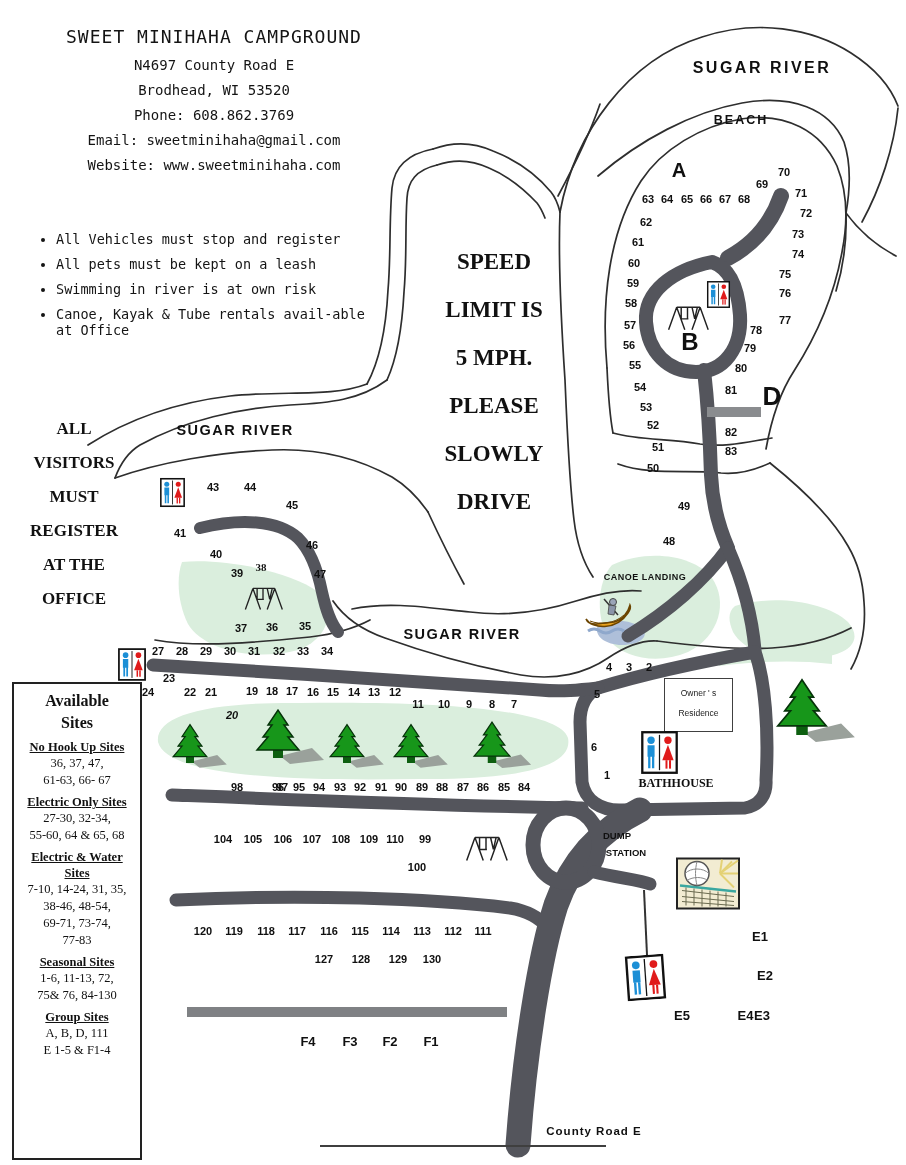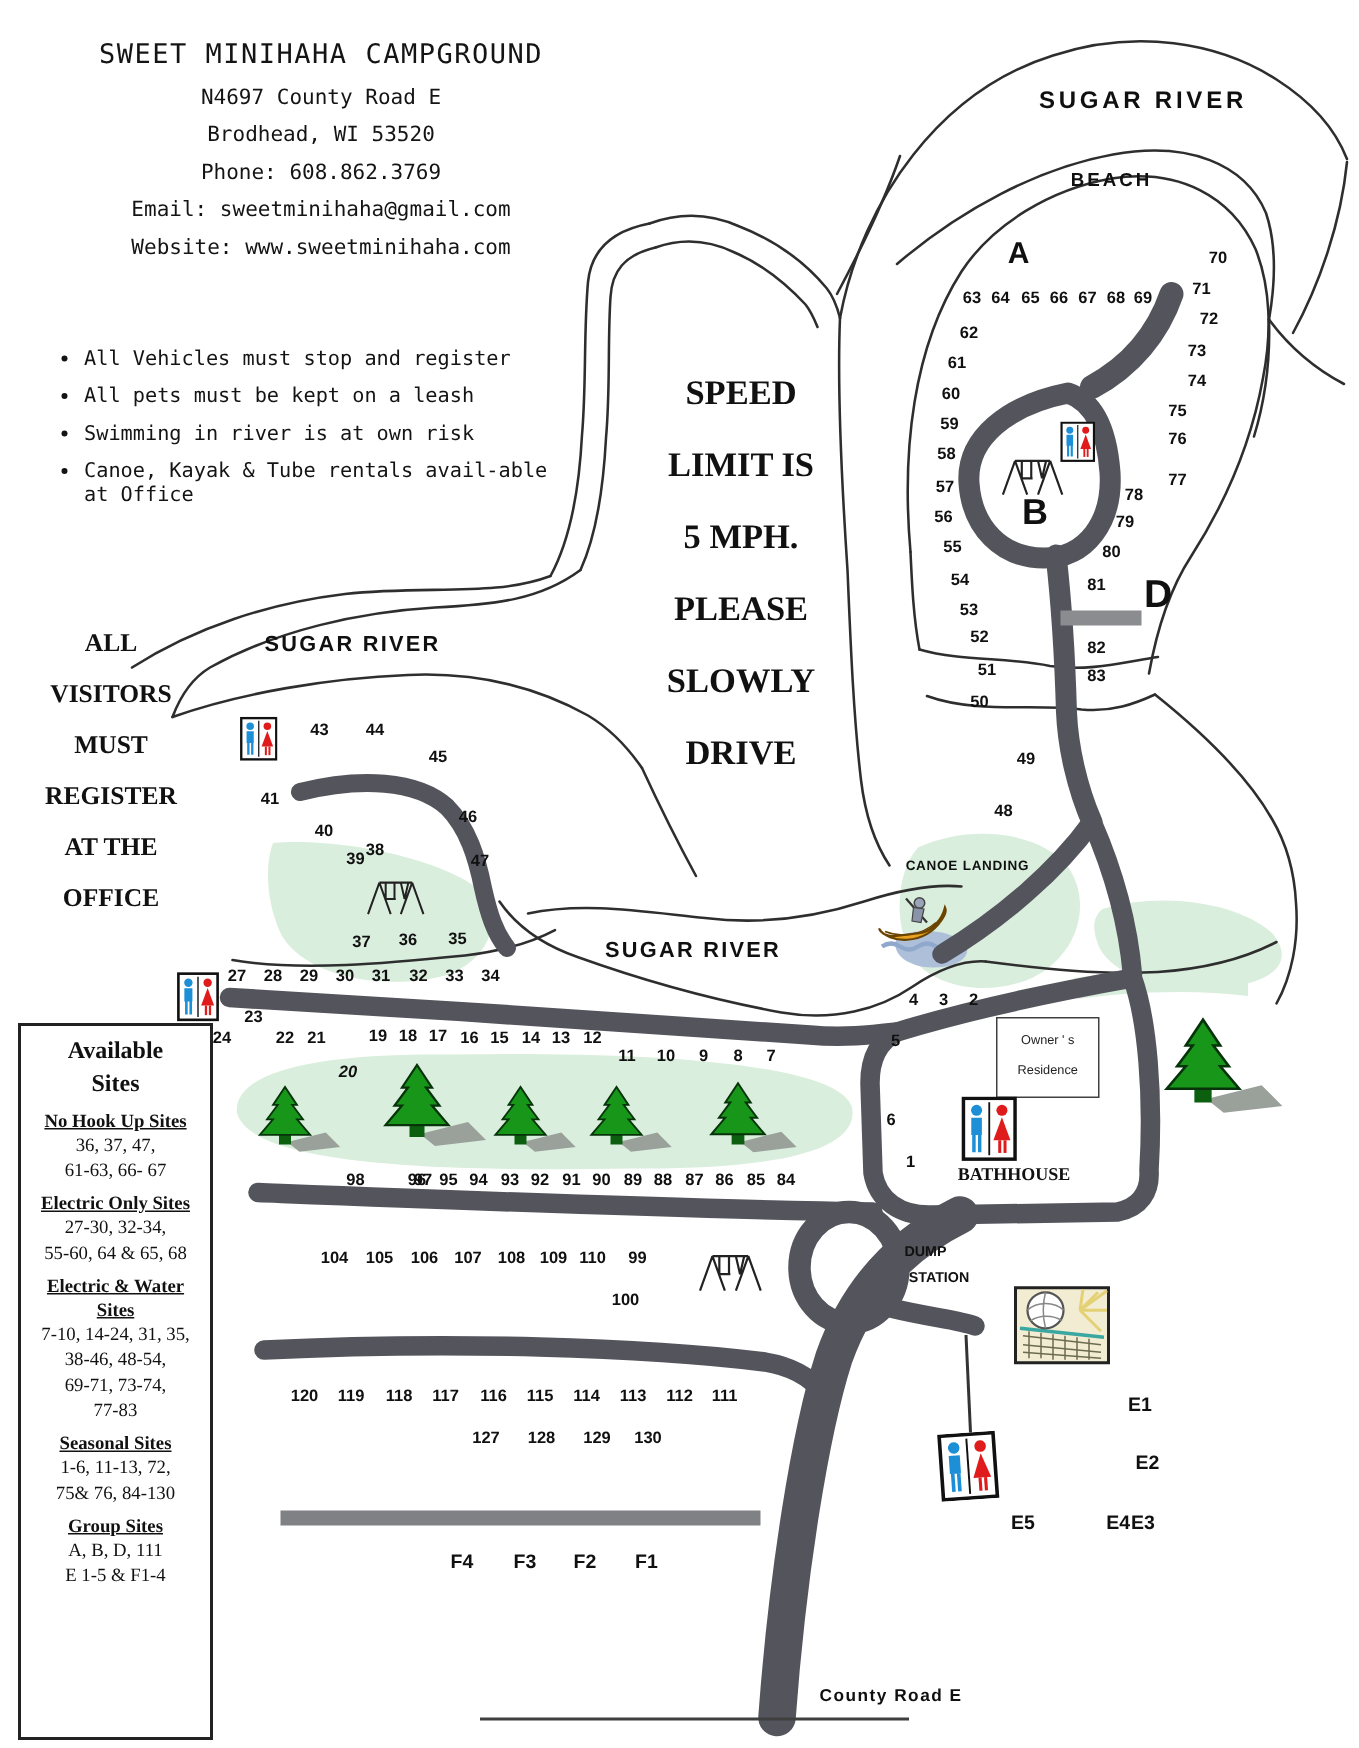--- a/index.html
+++ b/index.html
@@ -304,41 +304,41 @@
       <path d="M6 40 q6 -4 12 0 q6 4 12 0 q6 -4 12 0" stroke="#8fa8cc" stroke-width="3" fill="none"></path>
       <line x1="22" y1="8" x2="36" y2="24" stroke="#333" stroke-width="1.5"></line>
       <circle cx="31" cy="11" r="3.5" fill="#9aa4b8" stroke="#444" stroke-width="1"></circle>
       <path d="M27 14 l7 1 l-2 9 l-6 -1 z" fill="#8a94a8" stroke="#444" stroke-width="0.8"></path>
       <path d="M4 28 C 10 38 34 40 46 22 C 48 19 49 16 48 14 C 46 22 40 29 32 31 L 14 33 C 8 33 5 31 4 28 Z" fill="#e8a21e" stroke="#6b4400" stroke-width="1.5"></path>
       <path d="M8 30 C 18 34 32 33 42 24" fill="none" stroke="#6b4400" stroke-width="1"></path>
     </svg>
   </div>
 
   <div id="map-layer" class="abs" style="left:0;top:0;width:906px;height:1165px;pointer-events:none;">
-      <div class="site" style="left: 784px; top: 172px; margin-left: 28px;">70</div>
+      <div class="site" style="left: 784px; top: 172px;">70</div>
       <div class="site" style="left: 801px; top: 193px;">71</div>
       <div class="site" style="left: 806px; top: 213px;">72</div>
       <div class="site" style="left: 798px; top: 234px;">73</div>
       <div class="site" style="left: 798px; top: 254px;">74</div>
       <div class="site" style="left: 785px; top: 274px;">75</div>
       <div class="site" style="left: 785px; top: 293px;">76</div>
       <div class="site" style="left: 785px; top: 320px;">77</div>
       <div class="site" style="left: 756px; top: 330px;">78</div>
       <div class="site" style="left: 750px; top: 348px;">79</div>
       <div class="site" style="left: 741px; top: 368px;">80</div>
       <div class="site" style="left: 731px; top: 390px;">81</div>
       <div class="site" style="left: 731px; top: 432px;">82</div>
       <div class="site" style="left: 731px; top: 451px;">83</div>
       <div class="site" style="left: 648px; top: 199px;">63</div>
       <div class="site" style="left: 667px; top: 199px;">64</div>
       <div class="site" style="left: 687px; top: 199px;">65</div>
       <div class="site" style="left: 706px; top: 199px;">66</div>
       <div class="site" style="left: 725px; top: 199px;">67</div>
       <div class="site" style="left: 744px; top: 199px;">68</div>
-      <div class="site" style="left: 762px; top: 199px;">69</div>
+      <div class="site" style="left: 762px; top: 184px;">69</div>
       <div class="site" style="left: 646px; top: 222px;">62</div>
       <div class="site" style="left: 638px; top: 242px;">61</div>
       <div class="site" style="left: 634px; top: 263px;">60</div>
       <div class="site" style="left: 633px; top: 283px;">59</div>
       <div class="site" style="left: 631px; top: 303px;">58</div>
       <div class="site" style="left: 630px; top: 325px;">57</div>
       <div class="site" style="left: 629px; top: 345px;">56</div>
       <div class="site" style="left: 635px; top: 365px;">55</div>
       <div class="site" style="left: 640px; top: 387px;">54</div>
       <div class="site" style="left: 646px; top: 407px;">53</div>
@@ -347,21 +347,21 @@
       <div class="site" style="left: 653px; top: 468px;">50</div>
       <div class="site" style="left: 684px; top: 506px;">49</div>
       <div class="site" style="left: 669px; top: 541px;">48</div>
       <div class="site" style="left: 213px; top: 487px;">43</div>
       <div class="site" style="left: 250px; top: 487px;">44</div>
       <div class="site" style="left: 292px; top: 505px;">45</div>
       <div class="site" style="left: 180px; top: 533px;">41</div>
       <div class="site" style="left: 216px; top: 554px;">40</div>
       <div class="site" style="left: 312px; top: 545px;">46</div>
       <div class="site" style="left: 237px; top: 573px;">39</div>
-      <div class="site" style="left: 250px; top: 567px;">38</div>
+      <div class="site" style="left: 261px; top: 567px; font-family: Liberation Serif, serif;">38</div>
       <div class="site" style="left: 320px; top: 574px;">47</div>
       <div class="site" style="left: 241px; top: 628px;">37</div>
       <div class="site" style="left: 272px; top: 627px;">36</div>
       <div class="site" style="left: 305px; top: 626px;">35</div>
       <div class="site" style="left: 158px; top: 651px;">27</div>
       <div class="site" style="left: 182px; top: 651px;">28</div>
       <div class="site" style="left: 206px; top: 651px;">29</div>
       <div class="site" style="left: 230px; top: 651px;">30</div>
       <div class="site" style="left: 254px; top: 651px;">31</div>
       <div class="site" style="left: 279px; top: 651px;">32</div>

